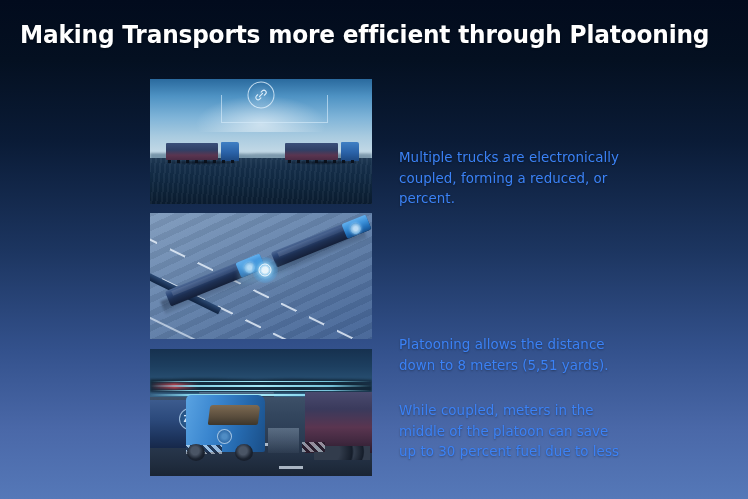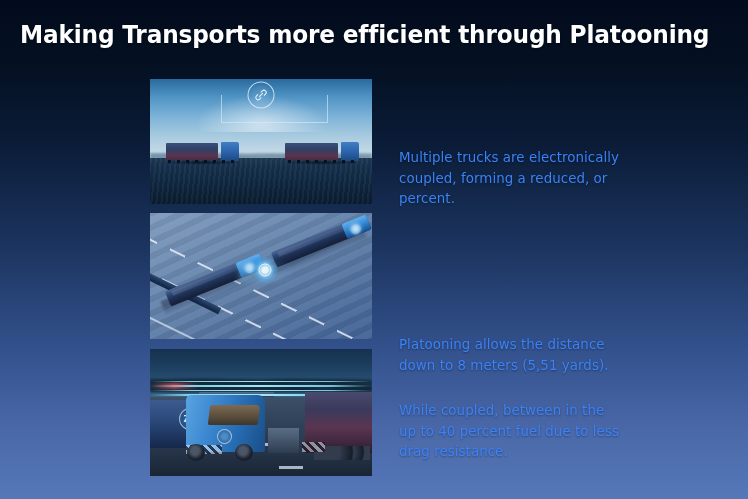--- a/index.html
+++ b/index.html
@@ -475,17 +475,17 @@
         <div class="wind"></div>
         <div class="grillzf"></div>
         <div class="sideskirt"></div>
         <div class="wheel w1"></div>
         <div class="wheel w2"></div>
       </div>
     </div>
   </div>
 
   <div class="caption">
-    <span class="ln">While coupled, between in the</span>
-    <span class="ln">up to 40 percent fuel due to less</span>
-    <span class="ln">drag resistance.</span>
+    <span class="ln">While coupled, meters in the</span>
+    <span class="ln">middle of the platoon can save</span>
+    <span class="ln">up to 30 percent fuel due to less</span>
   </div>
 </div>
 
 </body></html>

